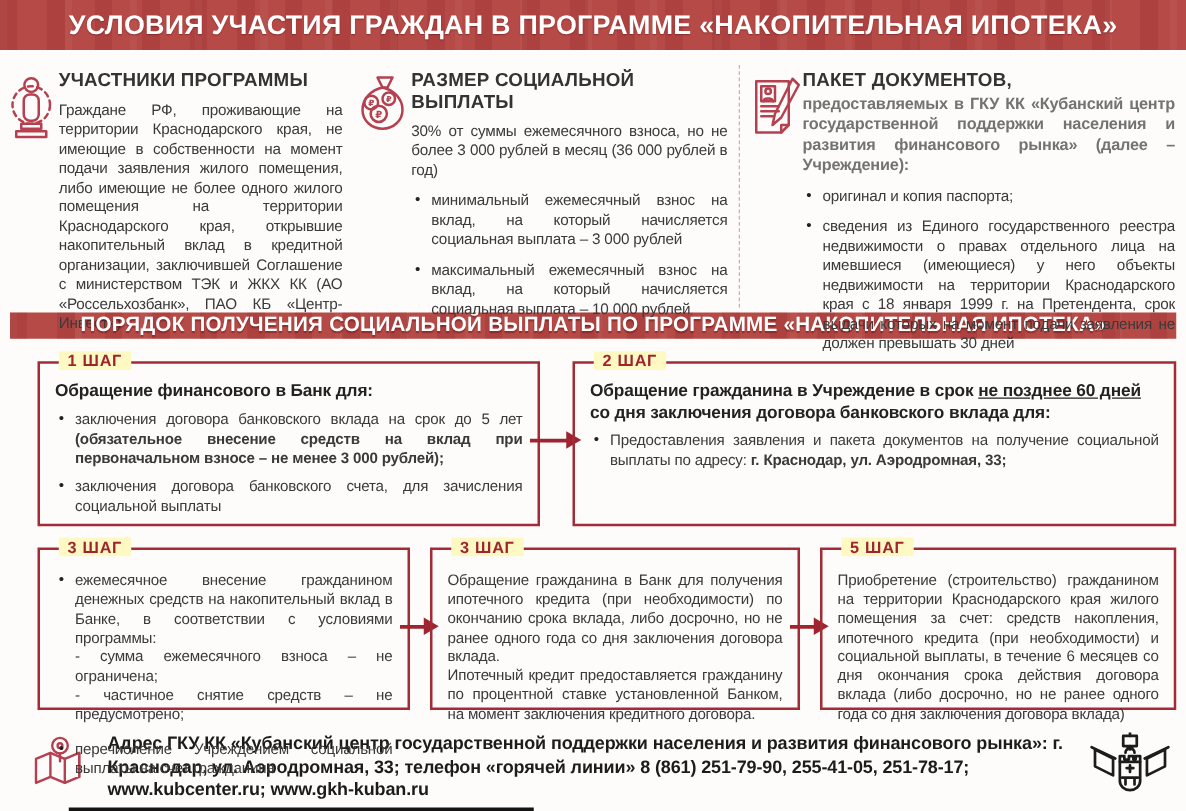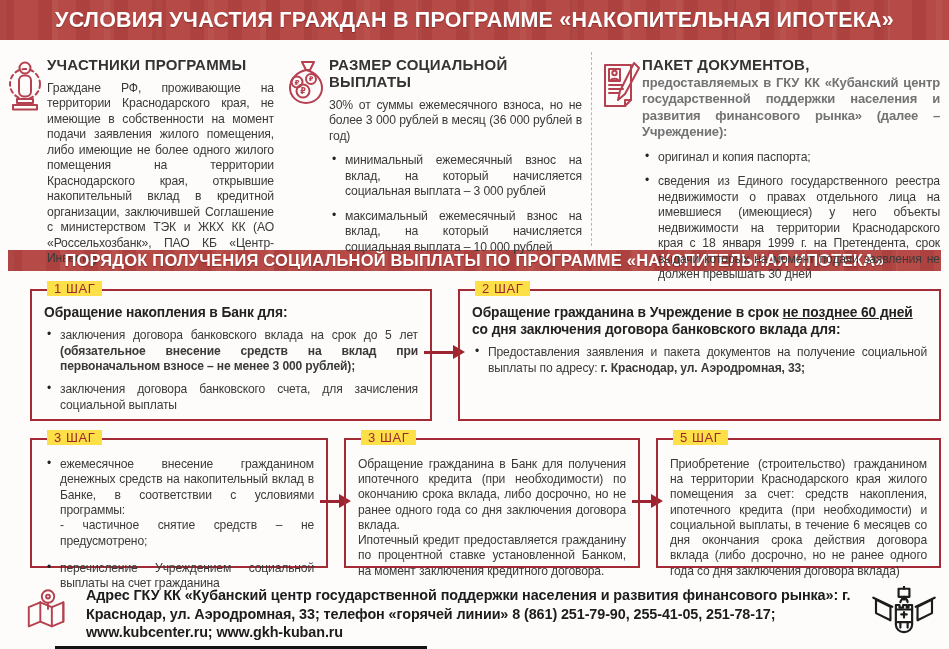--- a/index.html
+++ b/index.html
@@ -57,22 +57,22 @@
   }
   .row1 .box1 { flex:0 0 402px; }
   .row1 .box2 { flex:1; }
   .row2 .box3 { flex:0 0 298px; }
   .row2 .box4 { flex:0 0 296px; }
   .row2 .box5 { flex:1; }
   .gap1 { flex:0 0 26px; position:relative; }
   .gap2 { flex:0 0 16px; position:relative; }
   .step-label {
     position:absolute; top:-10px; left:15px;
-    background:#fde047; padding:0 7px;
-    font-weight:normal; font-size:13px; letter-spacing:.6px; color:#9e2530;
+    background:#fef9c3; padding:0 7px;
+    font-weight:bold; font-size:13px; letter-spacing:.6px; color:#9e2530;
   }
   .stepbox h3 { font-size:13.8px; line-height:1.25; color:#222; margin-bottom:7px; letter-spacing:-.1px; }
   .stepbox .dots { margin-top:0; }
   .stepbox .dots li { margin-bottom:8px; font-size:12.1px; }
   .stepbox p { font-size:12.1px; line-height:1.26; color:#3a3a3a; text-align:justify; letter-spacing:-.15px; }
   .u { text-decoration:underline; }
   .subline { display:block; }
   
   .arrow { position:absolute; left:-8px; right:4px; top:62px; height:2.5px; background:#9e2530; }
   .arrow::after {
@@ -167,21 +167,21 @@
     </div>
   </section>
 
   <div class="redbar secondary">
     <div class="bar-title small">ПОРЯДОК ПОЛУЧЕНИЯ СОЦИАЛЬНОЙ ВЫПЛАТЫ ПО ПРОГРАММЕ «НАКОПИТЕЛЬНАЯ ИПОТЕКА»</div>
   </div>
 
   <div class="steps-row row1">
     <div class="stepbox box1">
       <div class="step-label">1 ШАГ</div>
-      <h3>Обращение накопления в Банк для:</h3>
+      <h3>Обращение финансового в Банк для:</h3>
       <ul class="dots">
         <li><span>заключения договора банковского вклада на срок до 5 лет </span><b>(обязательное внесение средств на вклад при первоначальном взносе – не менее 3 000 рублей);</b></li>
         <li>заключения договора банковского счета, для зачисления социальной выплаты</li>
       </ul>
     </div>
     <div class="gap1">
       <div class="arrow"></div>
     </div>
     <div class="stepbox box2">
       <div class="step-label">2 ШАГ</div>
@@ -191,20 +191,21 @@
       </ul>
     </div>
   </div>
 
   <div class="steps-row row2">
     <div class="stepbox box3">
       <div class="step-label">3 ШАГ</div>
       <ul class="dots" style="margin-top:4px;">
         <li>
           <span>ежемесячное внесение гражданином денежных средств на накопительный вклад в Банке, в соответствии с условиями программы:</span>
+          <span class="subline">- сумма ежемесячного взноса – не ограничена;</span>
           <span class="subline">- частичное снятие средств – не предусмотрено;</span>
         </li>
         <li style="margin-top:12px;">перечисление Учреждением социальной выплаты на счет гражданина</li>
       </ul>
     </div>
     <div class="gap2">
       <div class="arrow"></div>
     </div>
     <div class="stepbox box4">
       <div class="step-label">3 ШАГ</div>

